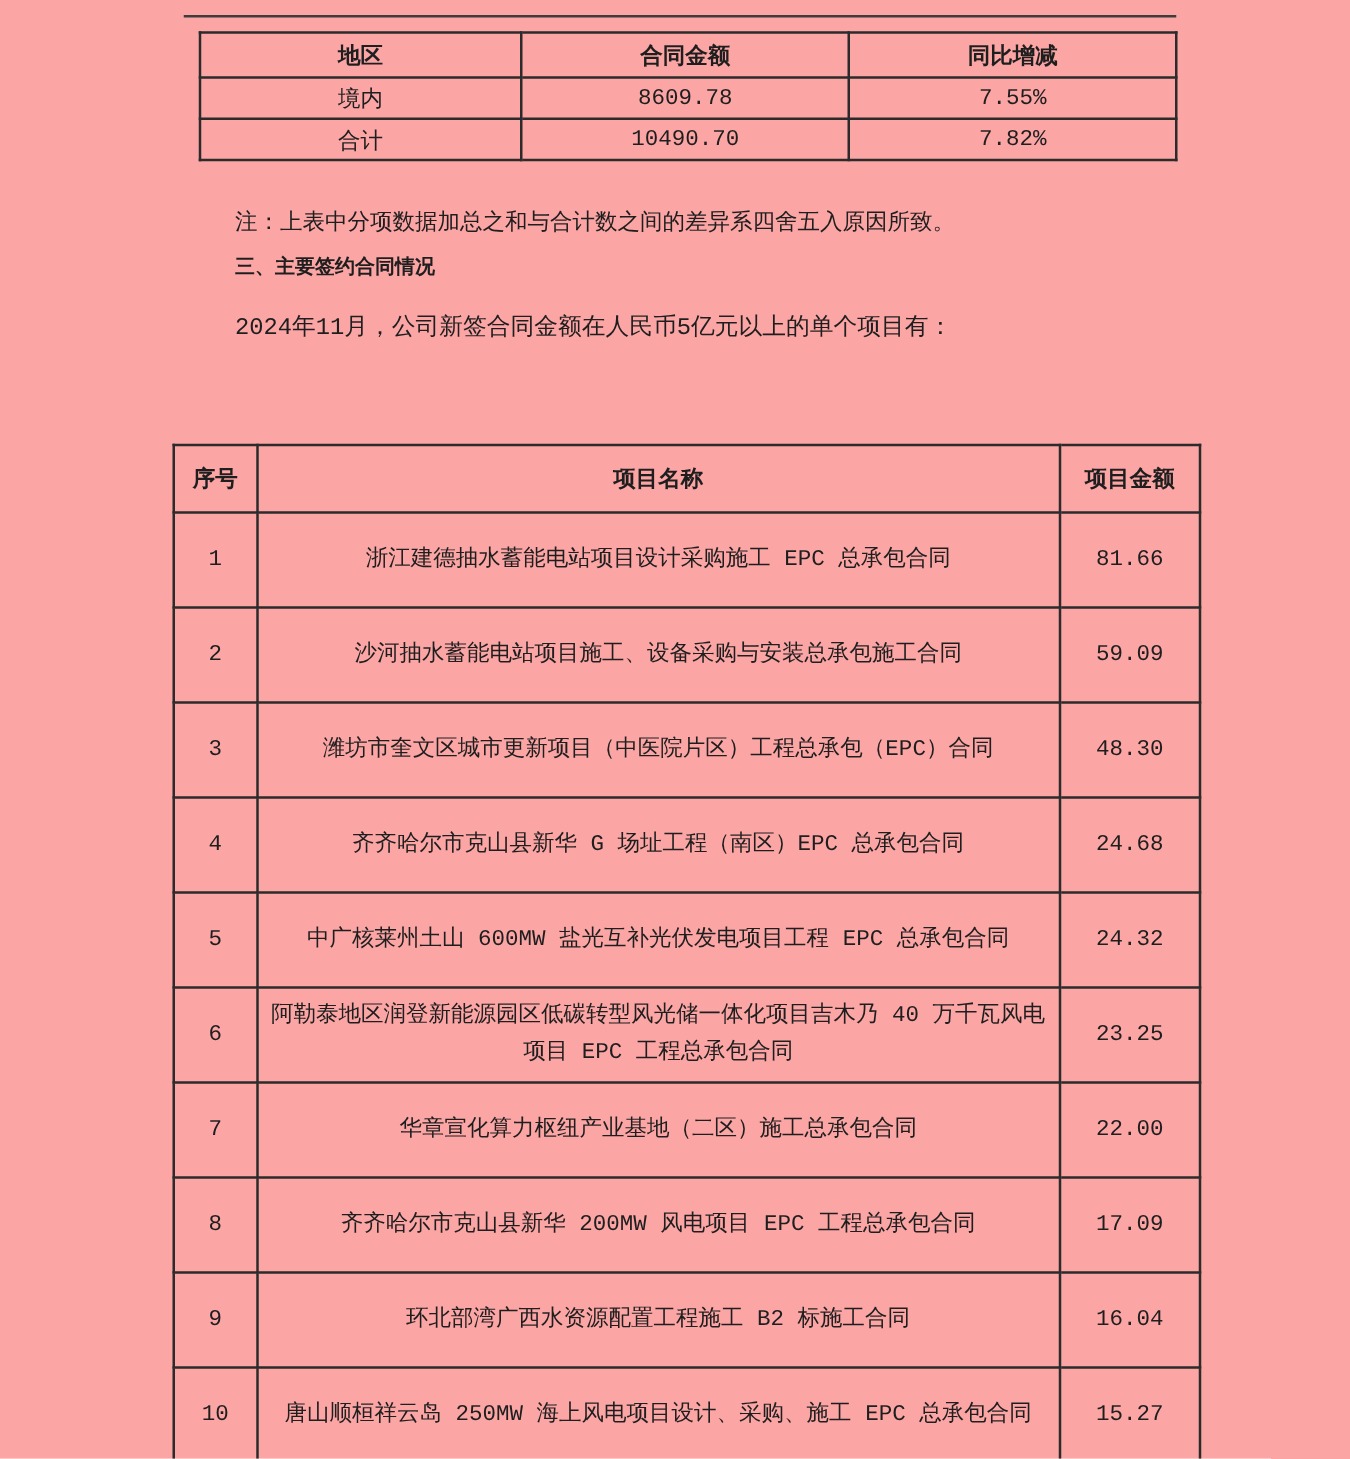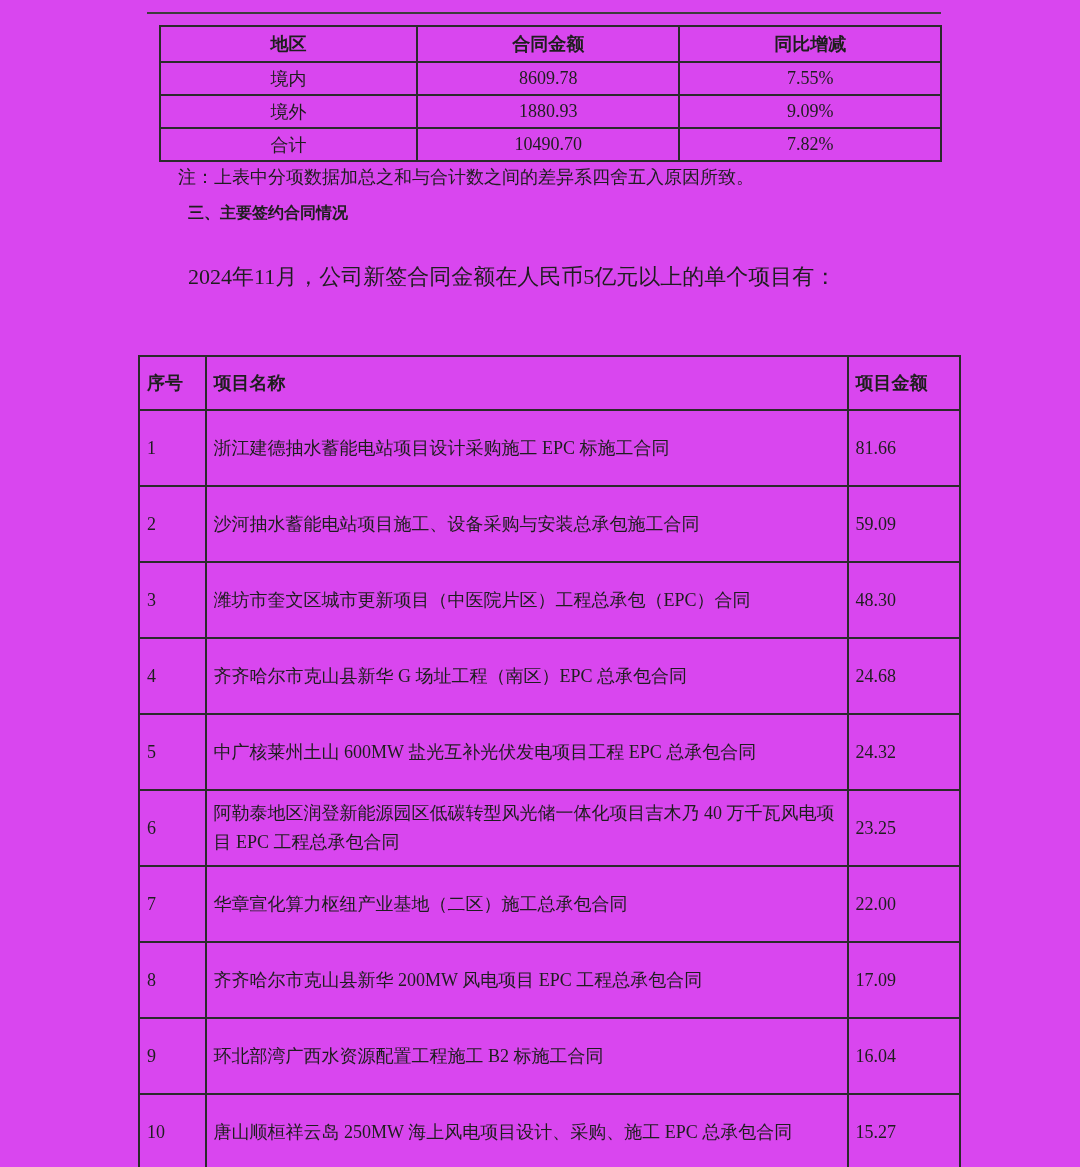--- a/index.html
+++ b/index.html
@@ -4,22 +4,22 @@
 <style>
   html, body {
     margin: 0;
     padding: 0;
     background: #ffffff;
   }
   .page {
     position: relative;
     width: 1080px;
     height: 1167px;
-    background: #d946ef;
-    font-family: Liberation Serif, serif;
+    background: #fca5a5;
+    font-family: Liberation Mono, monospace;
     color: #1e1e1e;
     overflow: hidden;
   }
   .cutoff-line {
     position: absolute;
     left: 147px;
     top: 12px;
     width: 794px;
     height: 2px;
     background: #3d3d3d;
@@ -42,39 +42,39 @@
     font-size: 18px;
     padding: 0;
     overflow: hidden;
     white-space: nowrap;
   }
   .t1 th { height: 34px; font-weight: bold; }
   .t1 td { height: 31px; font-weight: normal; }
   
   .note {
     position: absolute;
-    left: 178px;
+    left: 188px;
     top: 165px;
     font-size: 18px;
     white-space: nowrap;
   }
   .heading {
     position: absolute;
     left: 188px;
     top: 203px;
     font-size: 16px;
     font-weight: bold;
     margin: 0;
     white-space: nowrap;
   }
   .para {
     position: absolute;
     left: 188px;
-    top: 262px;
-    font-size: 22px;
+    top: 248px;
+    font-size: 19px;
     margin: 0;
     white-space: nowrap;
   }
   .unit-line {
     position: absolute;
     left: 138px;
     top: 313px;
     width: 823px;
     box-sizing: border-box;
     padding-right: 36px;
@@ -84,21 +84,21 @@
   }
   
   .t2 {
     position: absolute;
     left: 138px;
     top: 355px;
     width: 823px;
   }
   .t2 th, .t2 td {
     border: 2px solid #2b2b2b;
-    text-align: left;
+    text-align: center;
     vertical-align: middle;
     font-size: 18px;
     padding: 2px 7px;
     overflow: hidden;
   }
   .t2 th { height: 48px; font-weight: bold; }
   .t2 td { height: 70px; font-weight: normal; line-height: 1.6; }
   .t2 col.c-no    { width: 8.1%; }
   .t2 col.c-name  { width: 78.2%; }
   .t2 col.c-amt   { width: 13.7%; }
@@ -126,25 +126,20 @@
         <th>同比增减</th>
       </tr>
     </thead>
     <tbody>
       <tr>
         <td>境内</td>
         <td>8609.78</td>
         <td>7.55%</td>
       </tr>
       <tr>
-        <td>境外</td>
-        <td>1880.93</td>
-        <td>9.09%</td>
-      </tr>
-      <tr>
         <td>合计</td>
         <td>10490.70</td>
         <td>7.82%</td>
       </tr>
     </tbody>
   </table>
 
   <div class="note">注：上表中分项数据加总之和与合计数之间的差异系四舍五入原因所致。</div>
 
   <h3 class="heading">三、主要签约合同情况</h3>
@@ -161,21 +156,21 @@
     <thead>
       <tr>
         <th>序号</th>
         <th>项目名称</th>
         <th>项目金额</th>
       </tr>
     </thead>
     <tbody>
       <tr>
         <td>1</td>
-        <td>浙江建德抽水蓄能电站项目设计采购施工 EPC 标施工合同</td>
+        <td>浙江建德抽水蓄能电站项目设计采购施工 EPC 总承包合同</td>
         <td>81.66</td>
       </tr>
       <tr>
         <td>2</td>
         <td>沙河抽水蓄能电站项目施工、设备采购与安装总承包施工合同</td>
         <td>59.09</td>
       </tr>
       <tr>
         <td>3</td>
         <td>潍坊市奎文区城市更新项目（中医院片区）工程总承包（EPC）合同</td>

